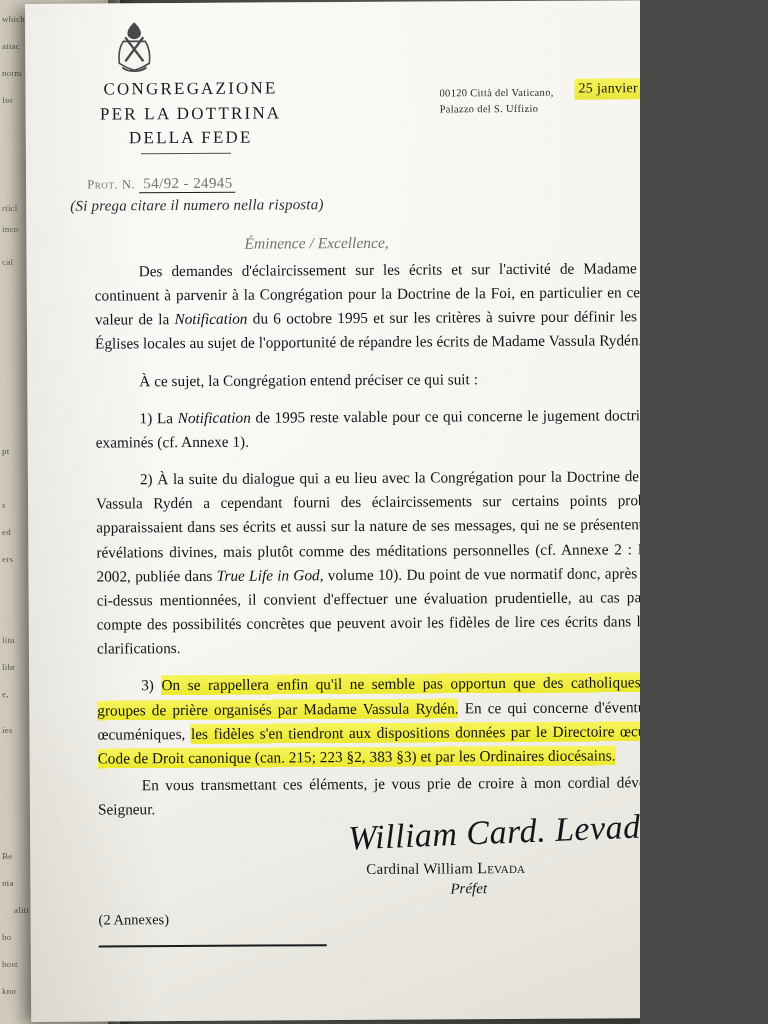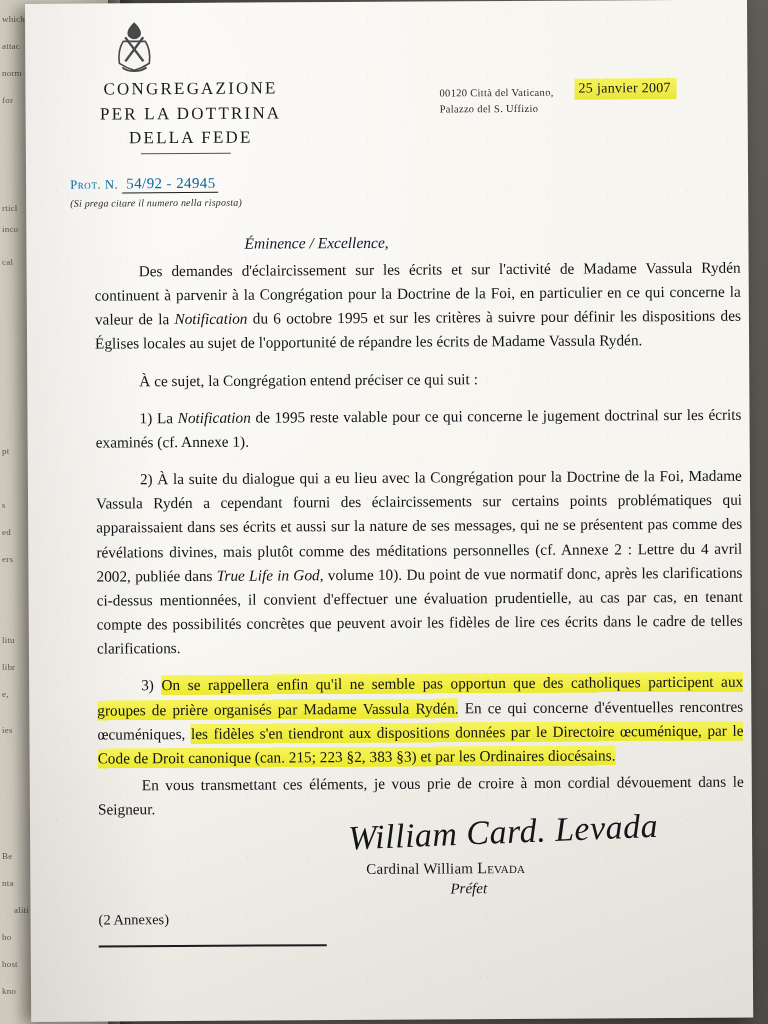--- a/index.html
+++ b/index.html
@@ -8,21 +8,21 @@
   }
   body {
     width: 768px;
     height: 1024px;
     overflow: hidden;
     background: #4a4a48;
     font-family: "Liberation Serif", serif;
   }
   #photo {
     position: relative;
-    width: 768px;
+    width: 640px;
     height: 1024px;
     background: linear-gradient(105deg, #3f3f3d 0%, #55544f 25%, #6d6a62 55%, #4d4b46 100%);
     overflow: hidden;
   }
   
   .bg-page {
     position: absolute;
     left: 0;
     top: 0;
     width: 120px;
@@ -137,54 +137,54 @@
     font-size: 14px;
     color: #14141a;
     background: #f2ef4e;
     background: linear-gradient(180deg, #f6f35a, #e9e63c);
     padding: 2px 6px 3px 4px;
     letter-spacing: 0.3px;
   }
 
   .prot {
     position: absolute;
-    left: 44px;
+    left: 61px;
     top: 172px;
     font-size: 13px;
     letter-spacing: 0.4px;
-    color: #0369a1;
+    color: #737373;
   }
   .prot .label {
     font-variant: small-caps;
     font-size: 12.5px;
     letter-spacing: 0.6px;
   }
   .prot .num {
     font-size: 15px;
     border-bottom: 1px solid #1c1c1f;
     padding: 0 2px 1px 4px;
     margin-left: 4px;
   }
   .prot-note {
     position: absolute;
     left: 44px;
     top: 194px;
-    font-size: 10px;
+    font-size: 15px;
     font-style: italic;
     color: #2e2e31;
     letter-spacing: 0.2px;
   }
 
   .salutation {
     position: absolute;
     left: 218px;
     top: 232px;
     font-size: 15.5px;
     font-style: italic;
-    color: #0f172a;
+    color: #737373;
   }
 
   .body {
     position: absolute;
     left: 68px;
     top: 256px;
     width: 646px;
     font-size: 15.3px;
     line-height: 1.58;
     text-align: justify;

